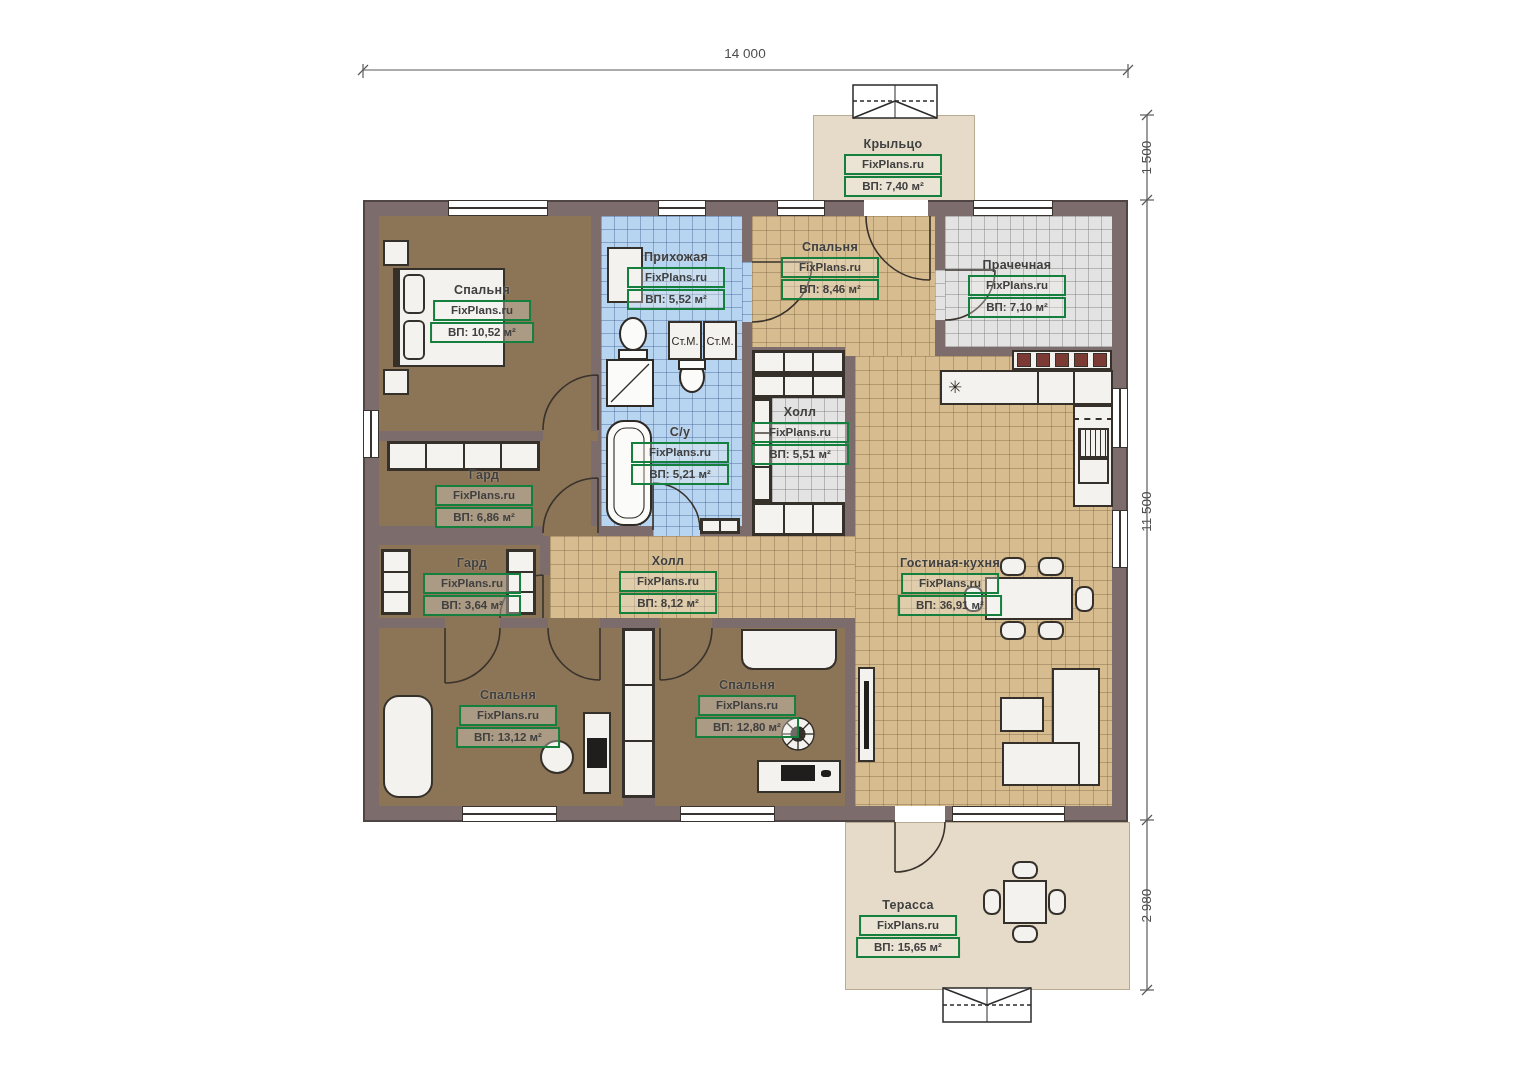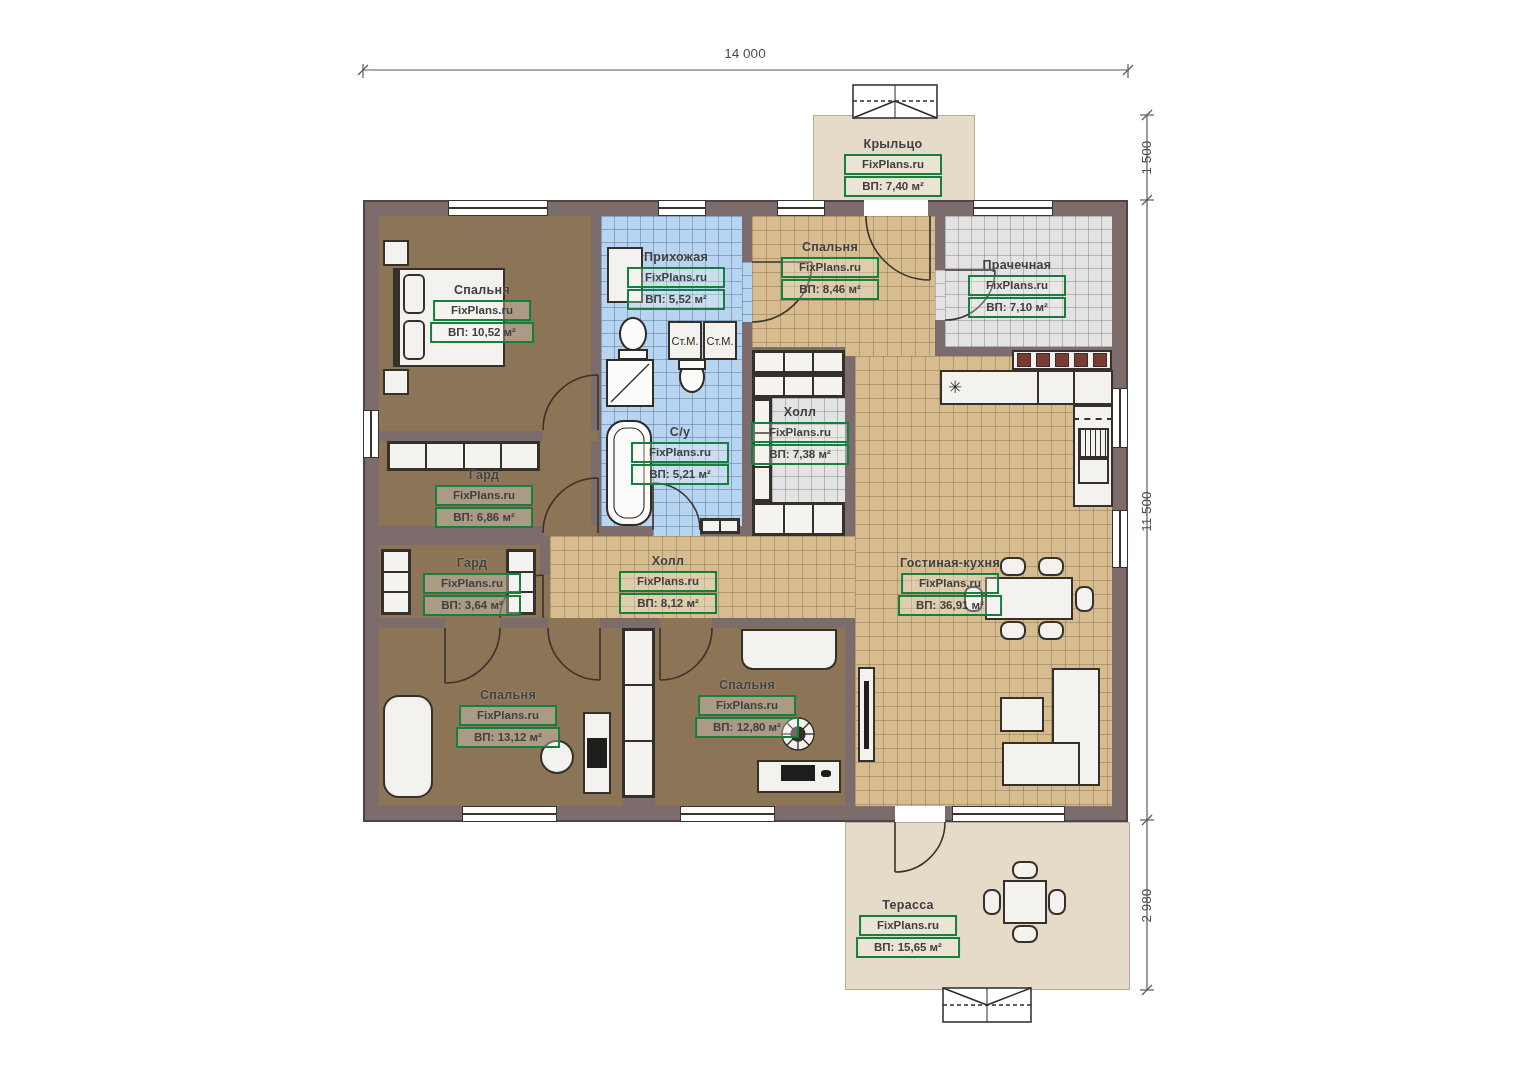--- a/index.html
+++ b/index.html
@@ -322,21 +322,21 @@
     <span class="bx">ВП: 6,86 м²</span>
   </div>
   <div class="abs room-label" style="left:680px;top:425px;">
     <div class="rn">С/у</div>
     <span class="bx">FixPlans.ru</span>
     <span class="bx">ВП: 5,21 м²</span>
   </div>
   <div class="abs room-label" style="left:800px;top:405px;">
     <div class="rn">Холл</div>
     <span class="bx">FixPlans.ru</span>
-    <span class="bx">ВП: 7,38 м²</span>
+    <span class="bx">ВП: 5,51 м²</span>
   </div>
   <div class="abs room-label" style="left:950px;top:556px;">
     <div class="rn">Гостиная-кухня</div>
     <span class="bx">FixPlans.ru</span>
     <span class="bx">ВП: 36,91 м²</span>
   </div>
   <div class="abs room-label" style="left:472px;top:556px;">
     <div class="rn">Гард</div>
     <span class="bx">FixPlans.ru</span>
     <span class="bx">ВП: 3,64 м²</span>

